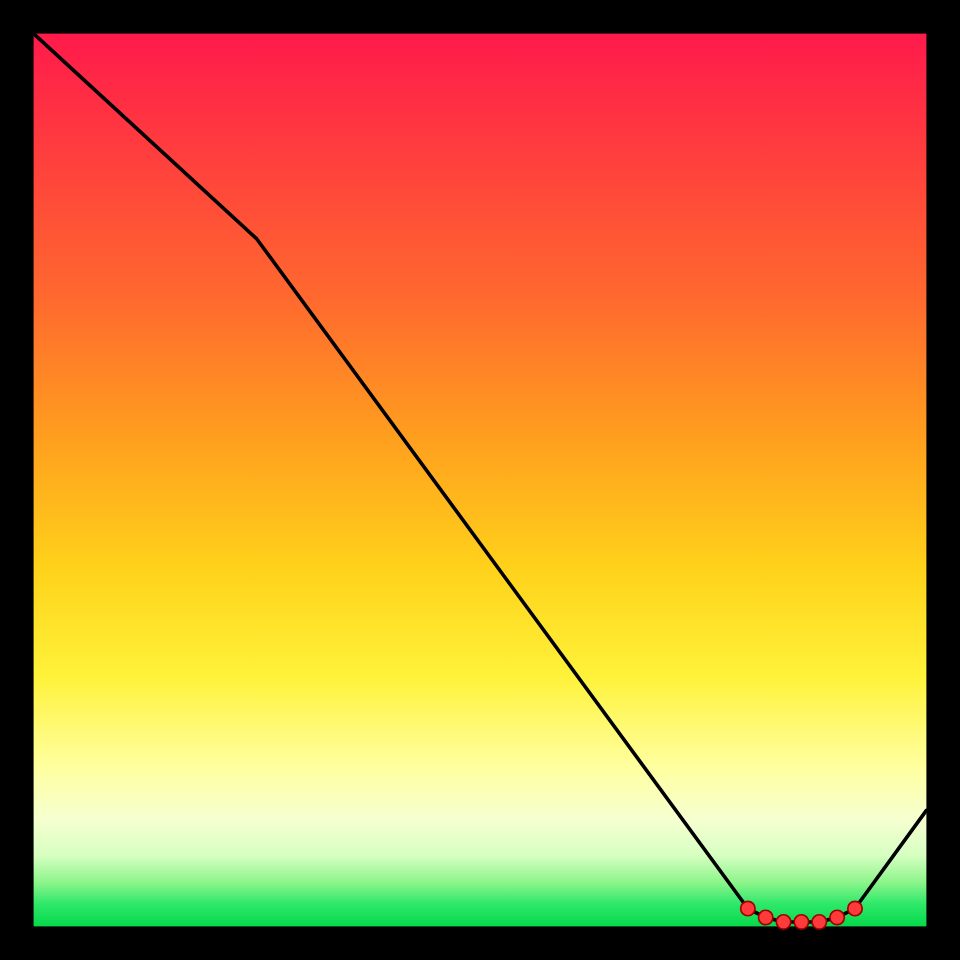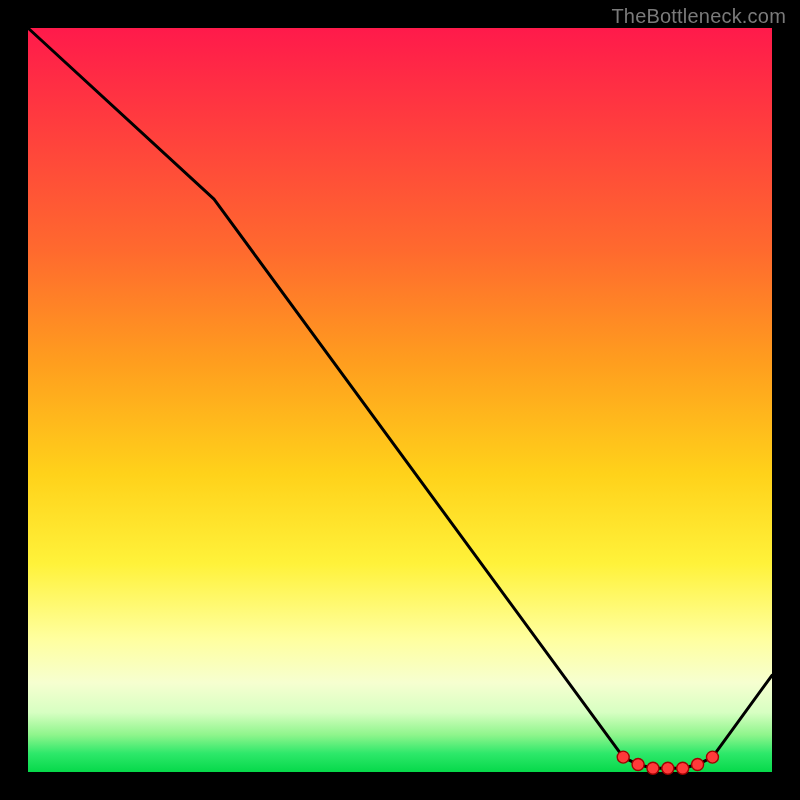--- a/index.html
+++ b/index.html
@@ -67,21 +67,20 @@
     color: #7a7a7a;
     font-size: 20px;
     letter-spacing: 0.2px;
     user-select: none;
   }
 </style>
 </head>
 <body>
 
 <div class="stage">
-  <div class="watermark">TheBottleneck.com</div>
 
   <div class="plot-area">
     <svg class="line-svg" viewBox="0 0 744 744" preserveAspectRatio="none">
       <path id="series-path" class="line-path" d="M0.00 0.00 L186.00 171.12 L595.20 729.12 L610.08 736.56 L624.96 740.28 L639.84 740.28 L654.72 740.28 L669.60 736.56 L684.48 729.12 L744.00 647.28"></path>
       <g id="markers-group">
           <circle cx="595.20" cy="729.12" r="6" class="marker"></circle>
           <circle cx="610.08" cy="736.56" r="6" class="marker"></circle>
           <circle cx="624.96" cy="740.28" r="6" class="marker"></circle>
           <circle cx="639.84" cy="740.28" r="6" class="marker"></circle>
           <circle cx="654.72" cy="740.28" r="6" class="marker"></circle>

